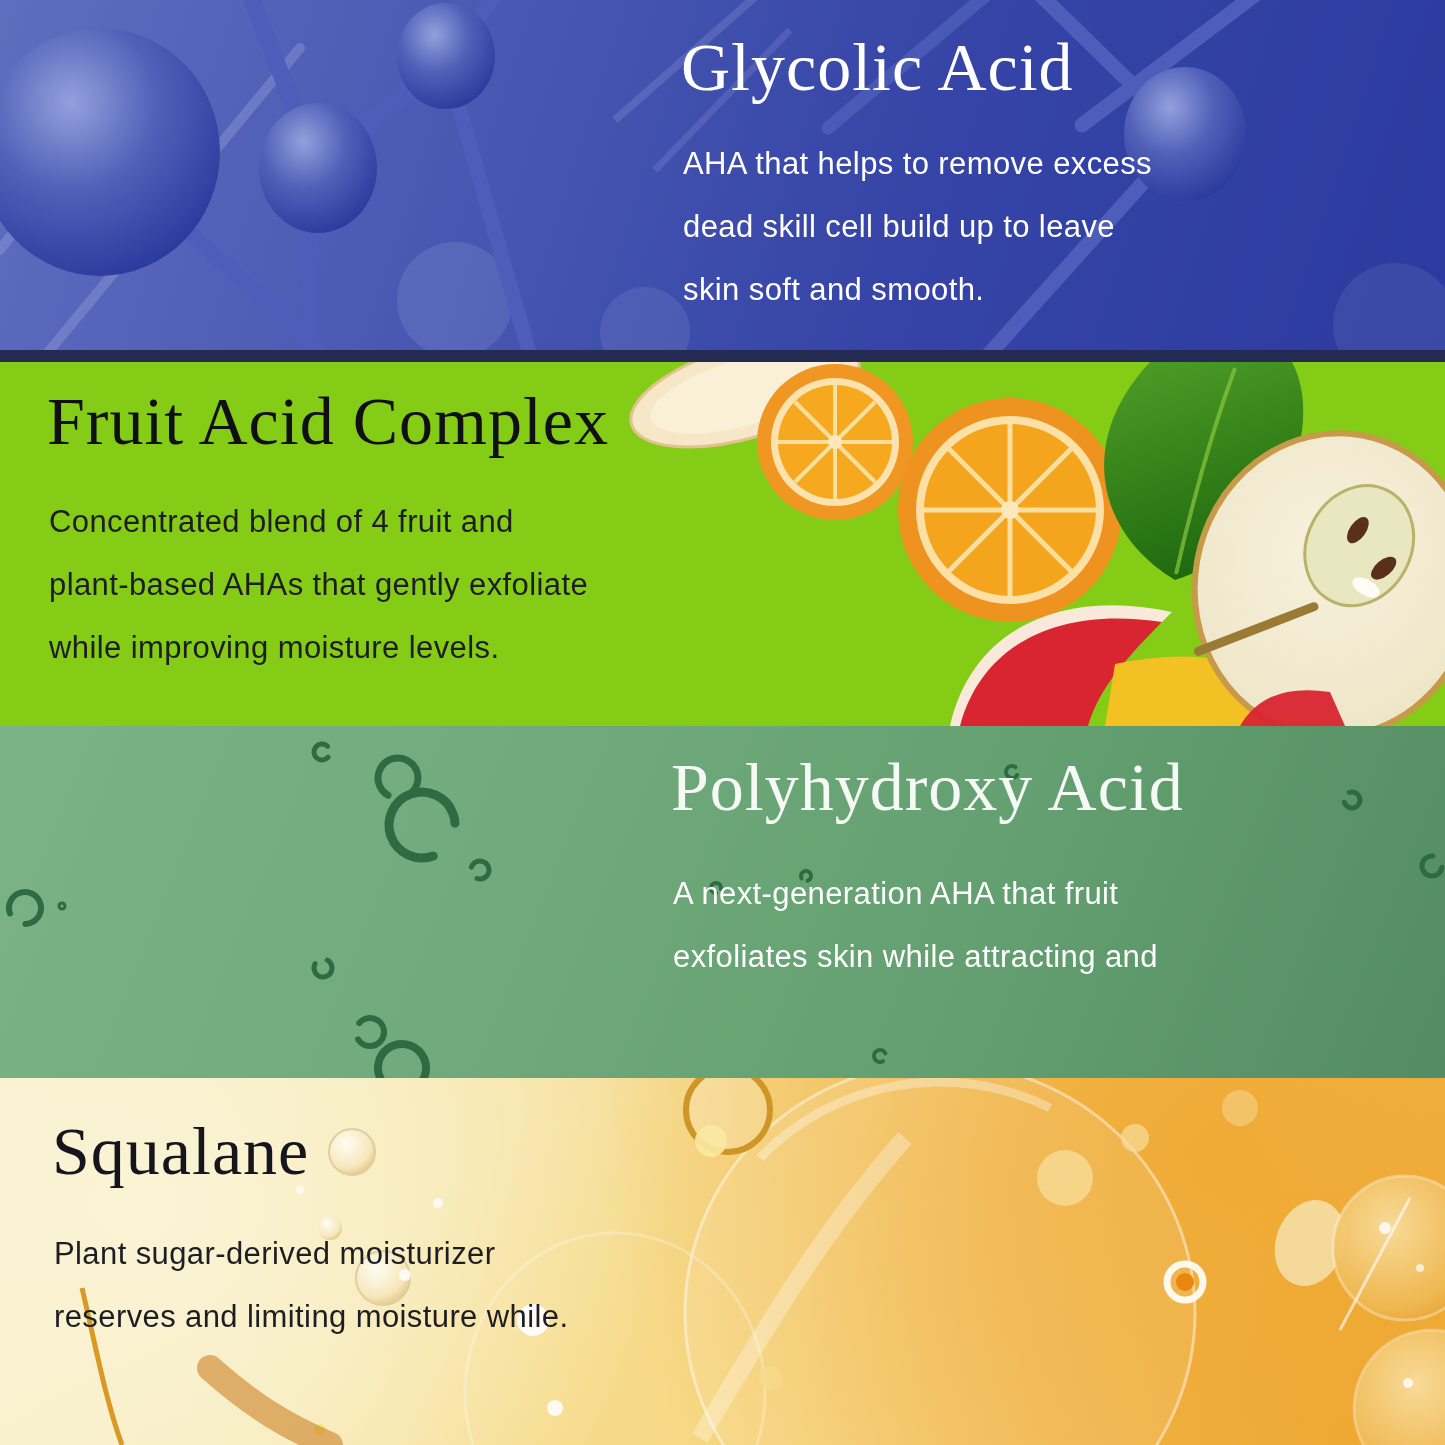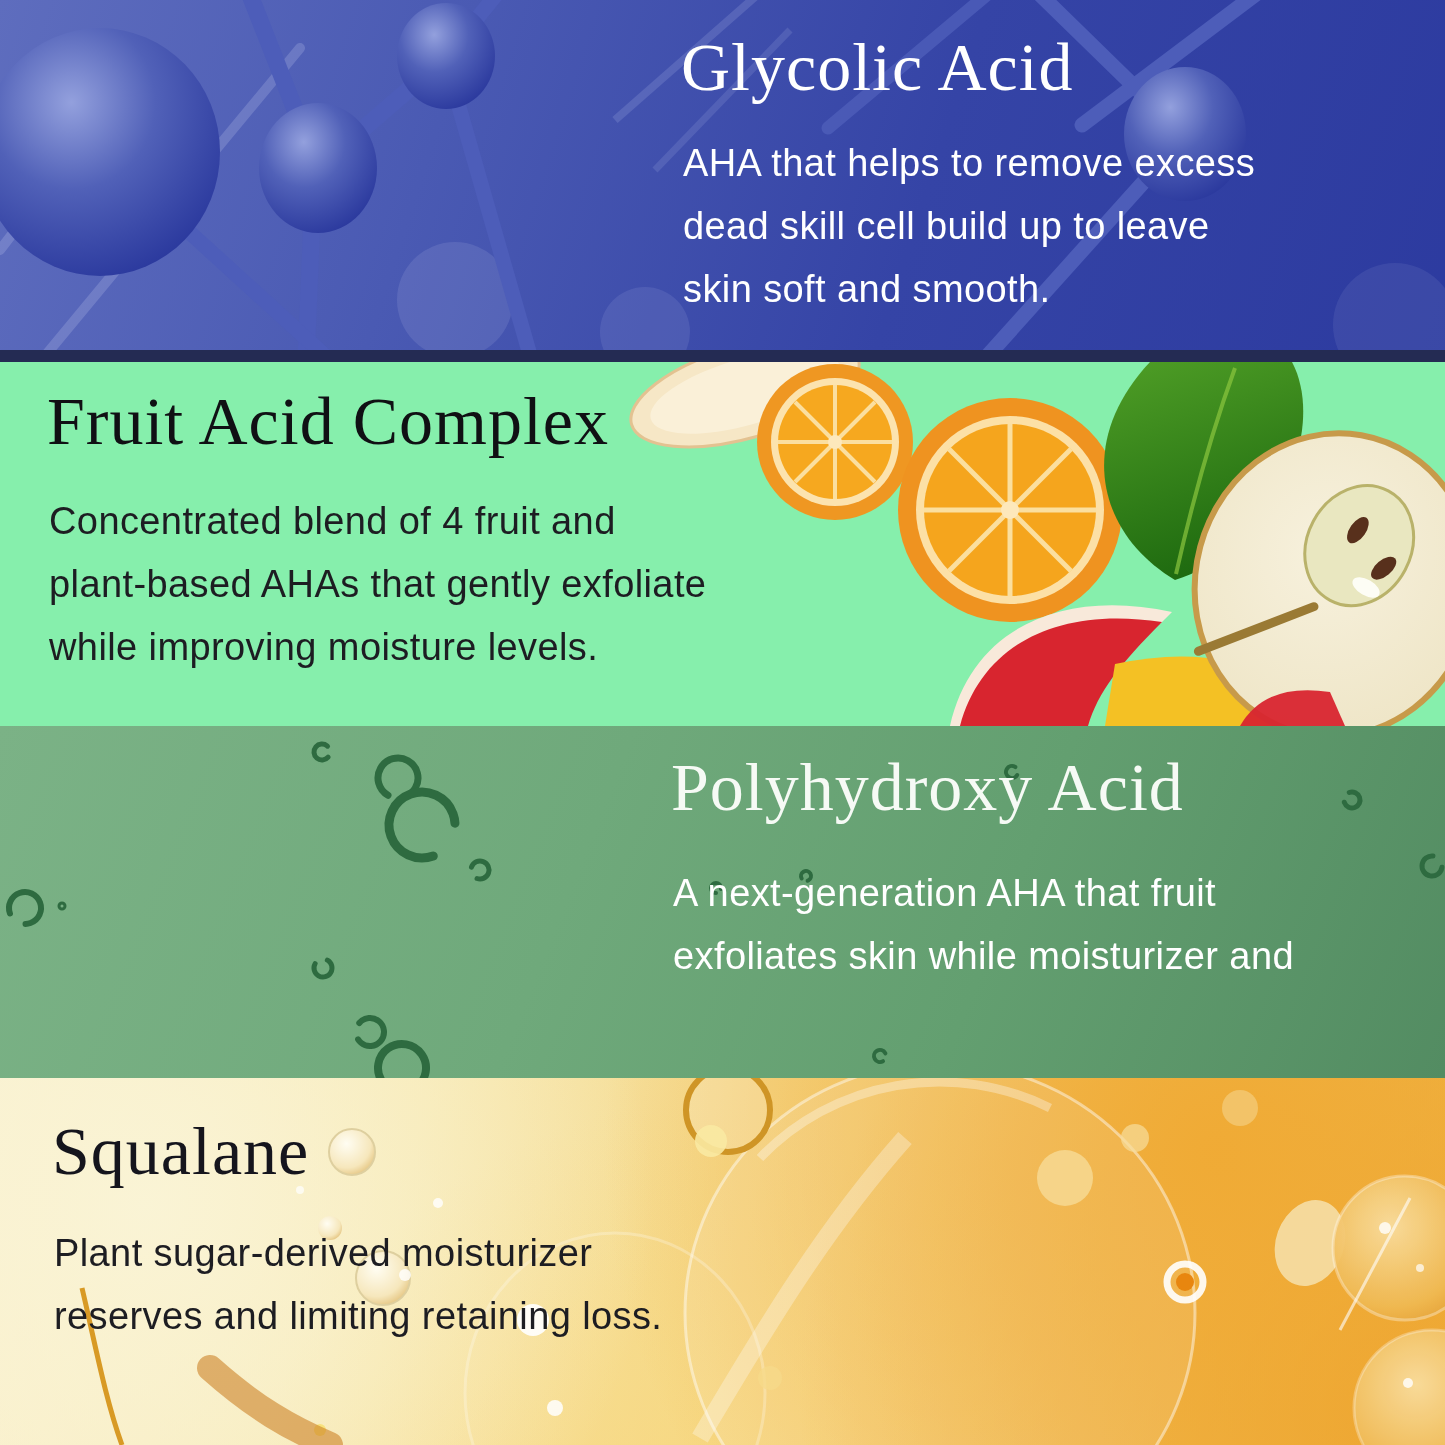--- a/index.html
+++ b/index.html
@@ -1,30 +1,30 @@
 <!DOCTYPE html>
 <html><head>
 <meta charset="utf-8">
 <style>
   html,body{margin:0;padding:0;background:#ffffff;}
   #canvas{position:relative;width:1445px;height:1445px;overflow:hidden;background:#fff;}
   .band{position:absolute;left:0;width:1445px;overflow:hidden;}
   #band1{top:0;height:460px;background:linear-gradient(108deg,#5e6dbe 0%,#4a5ab3 30%,#3544a6 62%,#2c3a9f 100%);}
-  #band2{top:362px;height:364px;background:#86efac;}
+  #band2{top:362px;height:364px;background:#84cc16;}
   #band3{top:726px;height:352px;background:linear-gradient(112deg,#7bb286 0%,#6fa97b 40%,#639f70 68%,#538c62 100%);}
   #band4{top:1078px;height:451px;background:
       radial-gradient(circle at 10% 28%, rgba(250,244,214,.95), rgba(250,244,214,0) 38%),
       radial-gradient(circle at 84% 16%, rgba(240,170,52,.95), rgba(240,170,52,0) 48%),
       radial-gradient(circle at 97% 72%, rgba(236,162,44,.9), rgba(236,162,44,0) 42%),
       radial-gradient(circle at 50% 112%, rgba(248,216,126,.85), rgba(248,216,126,0) 55%),
       linear-gradient(100deg,#f9f0cd 0%,#f7e8b0 28%,#f4d37e 58%,#efba50 100%);}
   .art{position:absolute;left:0;top:0;}
   .heading{position:absolute;margin:0;font-family:"Liberation Serif",serif;font-weight:500;
            font-size:68px;line-height:1.1;letter-spacing:1px;white-space:nowrap;}
-  .body{position:absolute;font-family:"Liberation Sans",sans-serif;font-size:38px;
+  .body{position:absolute;font-family:"Liberation Sans",sans-serif;font-size:31px;
         line-height:63px;letter-spacing:.4px;white-space:nowrap;}
   .light{color:#ffffff;}
   .dark{color:#1d1d22;}
   #band1 .heading{left:681px;top:30px;color:#ffffff;}
   #band1 .body{left:683px;top:132px;}
   #band2 .heading{left:47px;top:22px;color:#101014;}
   #band2 .body{left:49px;top:128px;}
   #band3 .heading{left:671px;top:24px;color:#f6faf5;}
   #band3 .body{left:673px;top:136px;}
   #band4 .heading{left:52px;top:36px;color:#15151d;}
@@ -186,21 +186,21 @@
         <circle cx="716" cy="162" r="5" stroke-width="4" stroke-dasharray="24 8" transform="rotate(90 716 162)"></circle>
         <circle cx="806" cy="150" r="5" stroke-width="4" stroke-dasharray="24 8" transform="rotate(150 806 150)"></circle>
         <circle cx="1352" cy="74" r="8" stroke-width="5" stroke-dasharray="38 13" transform="rotate(250 1352 74)"></circle>
         <circle cx="1432" cy="140" r="10" stroke-width="5" stroke-dasharray="46 16" transform="rotate(10 1432 140)"></circle>
         <circle cx="880" cy="330" r="6" stroke-width="4" stroke-dasharray="28 10" transform="rotate(60 880 330)"></circle>
       </g>
     </svg>
     <h2 class="heading">Polyhydroxy Acid</h2>
     <div class="body light">
       <div>A next-generation AHA that fruit</div>
-      <div>exfoliates skin while moisturizer and</div>
+      <div>exfoliates skin while attracting and</div>
     </div>
   </section>
 
   <section class="band" id="band4">
     <svg class="art" width="1445" height="367" viewBox="0 0 1445 367">
       <defs>
         <radialGradient id="g-gloss" cx="38%" cy="32%" r="75%">
           <stop offset="0%" stop-color="#fffdf2"></stop>
           <stop offset="70%" stop-color="#f6e7bc"></stop>
           <stop offset="100%" stop-color="#e3c27c"></stop>
@@ -253,17 +253,17 @@
       </g>
       <line x1="1410" y1="120" x2="1340" y2="252" stroke="#ffffff" stroke-width="3" opacity="0.6"></line>
 
       <path d="M 82 210 C 95 265, 105 320, 122 367" stroke="#d89a25" stroke-width="5" fill="none"></path>
       <path d="M 210 290 C 255 330, 290 350, 330 367" stroke="rgba(200,120,25,0.55)" stroke-width="26" fill="none" stroke-linecap="round"></path>
       <path d="M 700 360 C 765 250, 825 150, 905 60" stroke="rgba(255,255,255,0.3)" stroke-width="18" fill="none"></path>
     </svg>
     <h2 class="heading">Squalane</h2>
     <div class="body dark">
       <div>Plant sugar-derived moisturizer</div>
-      <div>reserves and limiting retaining loss.</div>
+      <div>reserves and limiting moisture while.</div>
     </div>
   </section>
 
 </div>
 
 </body></html>

